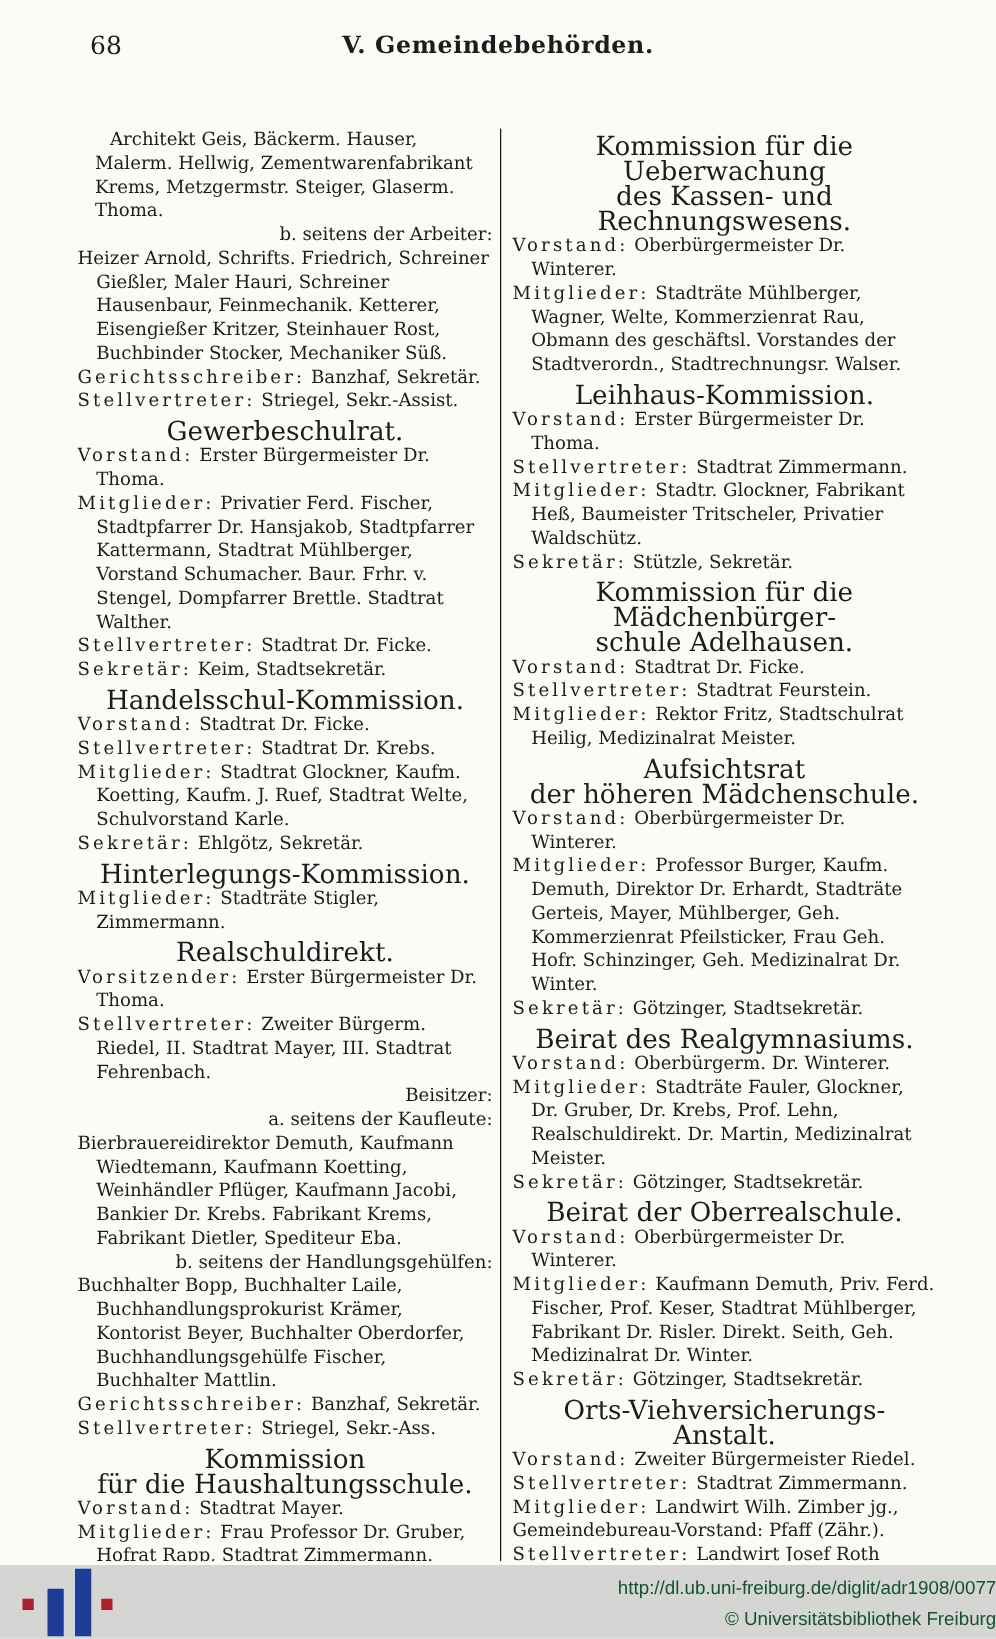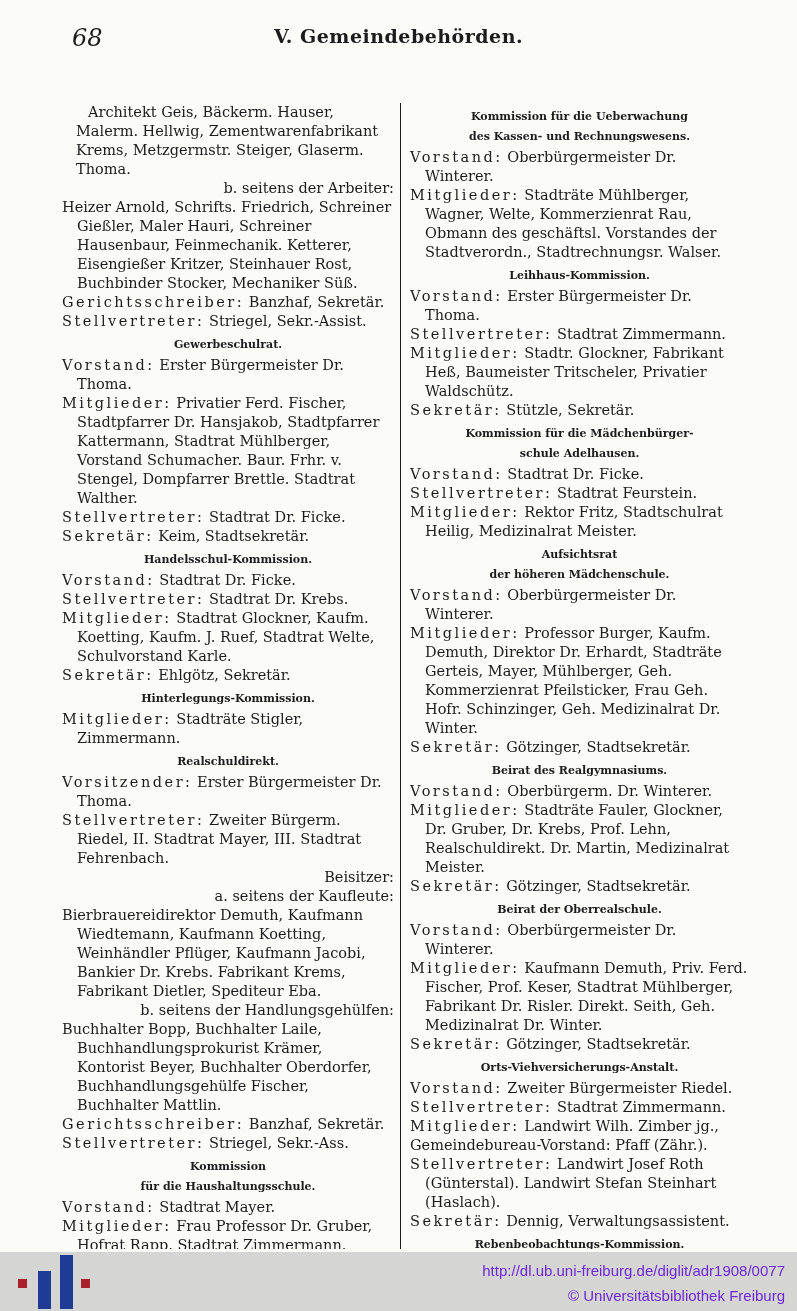--- a/index.html
+++ b/index.html
@@ -3,47 +3,47 @@
 <meta charset="utf-8">
 <style>
   html,body{margin:0;padding:0;}
   body{
     width:797px;height:1311px;position:relative;overflow:hidden;
     background:#fbfbf8;color:#1c1c1c;
     font-family:"DejaVu Serif","Liberation Serif",serif;
   }
   
   .pagehead{position:absolute;top:24px;left:0;width:100%;height:34px;}
-  .pageno{position:absolute;left:72px;top:0;font-size:24px;font-style:italic;}
+  .pageno{position:absolute;left:72px;top:0;font-size:20px;}
   .ptitle{position:absolute;left:0;width:100%;text-align:center;top:1px;
     font-size:19px;font-weight:bold;letter-spacing:.5px;}
   
   .content{position:absolute;top:62px;left:62px;right:48px;bottom:62px;
     display:flex;overflow:hidden;}
   .col{overflow:hidden;margin-top:41px;}
   .col.left{width:332px;flex:none;padding-right:6px;}
   .col.right{flex:1;border-left:1.5px solid #1a1a1a;padding-left:9px;}
-  .heading{text-align:center;font-weight:bold;font-size:11px;
+  .heading{text-align:center;font-weight:normal;font-size:21px;
     line-height:20px;margin:4px 0 1px;}
   .hline{display:block;}
   .sub{text-align:right;font-size:14.5px;line-height:19px;margin:0;}
   .entry,.para{font-size:14.5px;line-height:19px;margin:0;
     padding-left:15px;text-indent:-15px;}
   .para_indent{font-size:14.5px;line-height:19px;margin:0;
     padding-left:14px;text-indent:12px;}
   .label{letter-spacing:2.5px;}
   .label.nospace{letter-spacing:0;}
   
   .footbar{position:absolute;left:0;bottom:0;width:100%;height:59px;
     background:#d5d5d4;}
   .flogo{position:absolute;left:18px;bottom:2px;width:90px;height:54px;}
   .flogo div{position:absolute;}
-  .ftext{position:absolute;right:12px;top:6px;text-align:right;
+  .ftext{position:absolute;right:0;top:6px;text-align:right;
     font-family:"Liberation Sans","DejaVu Sans",sans-serif;
-    font-size:15px;line-height:25px;color:#6d28d9;}
+    font-size:15px;line-height:25px;color:#14532d;}
   .ftext div{display:block;}
 </style>
 </head>
 <body>
 
 <div class="pagehead">
   <span class="pageno">68</span>
   <span class="ptitle">V. Gemeindebehörden.</span>
 </div>
 

